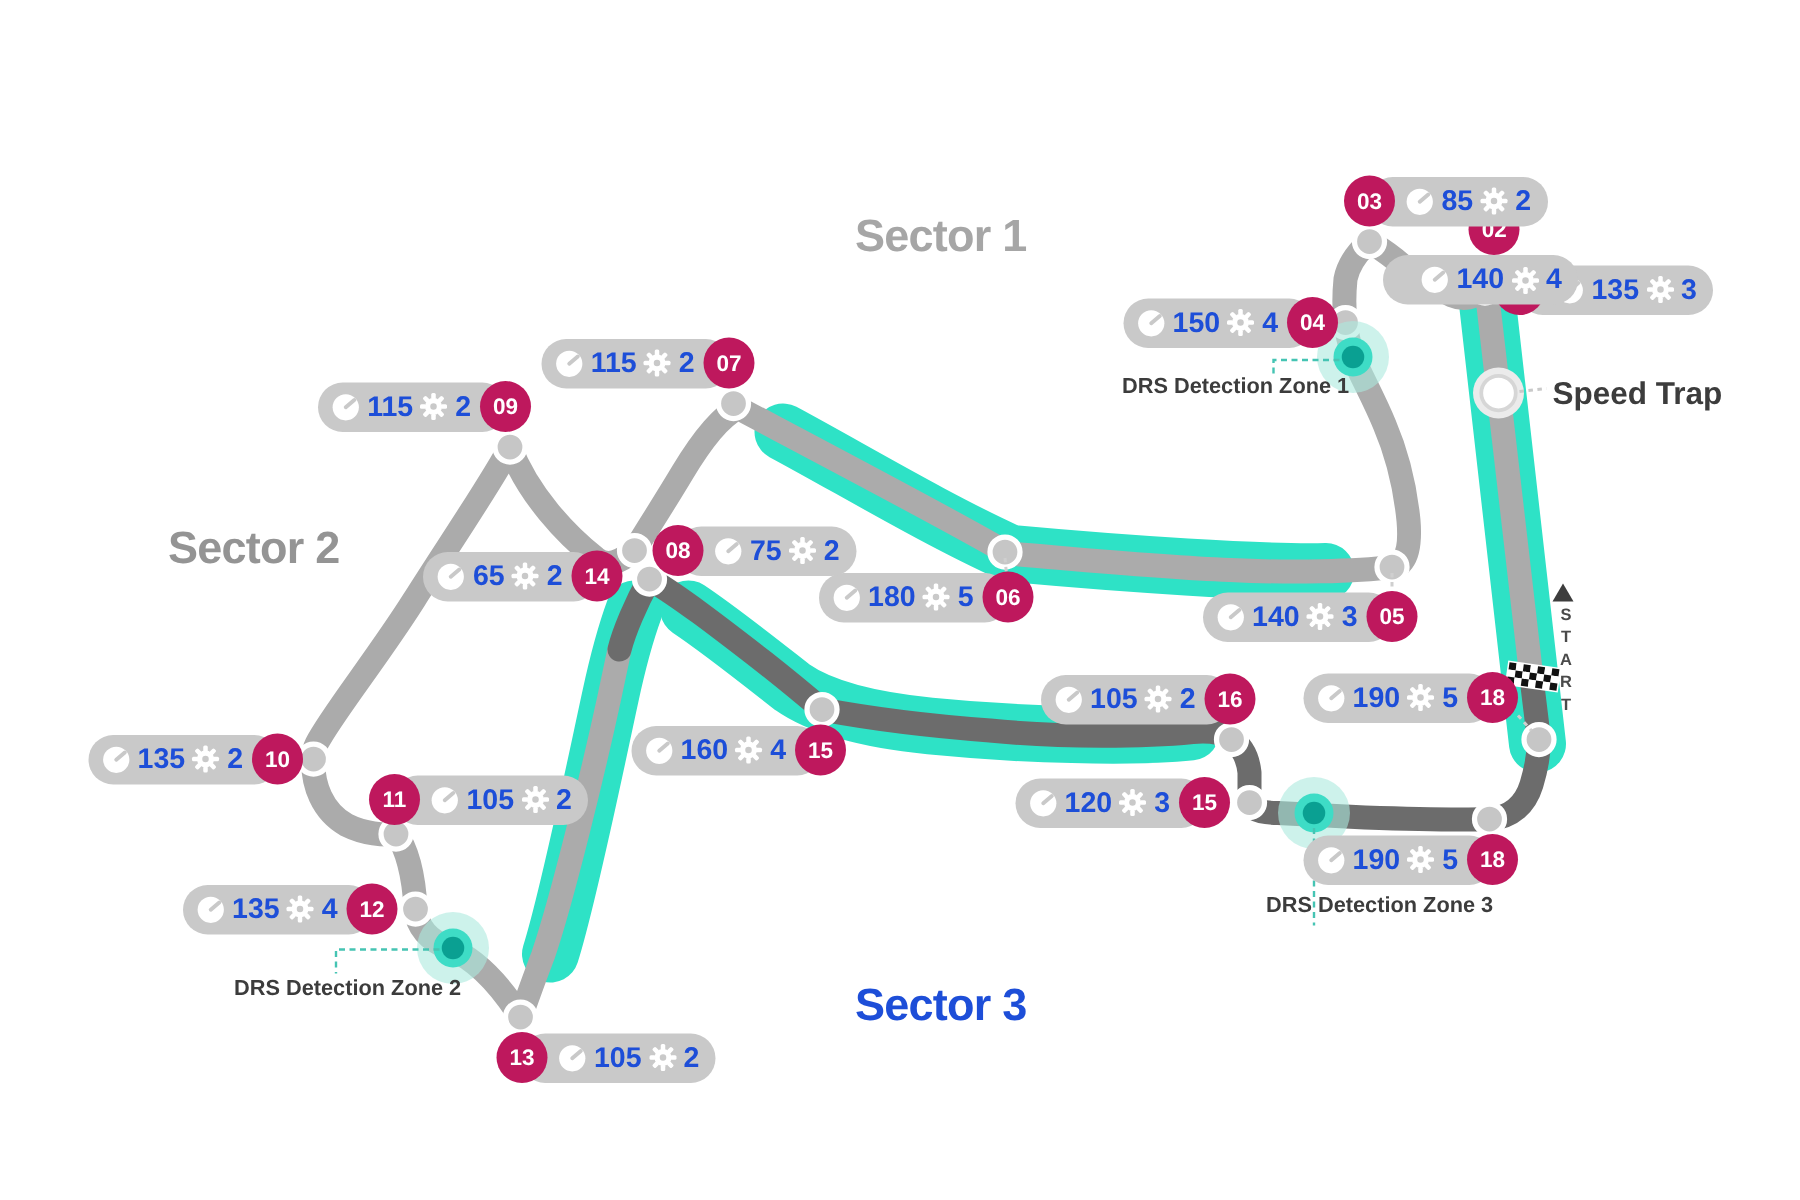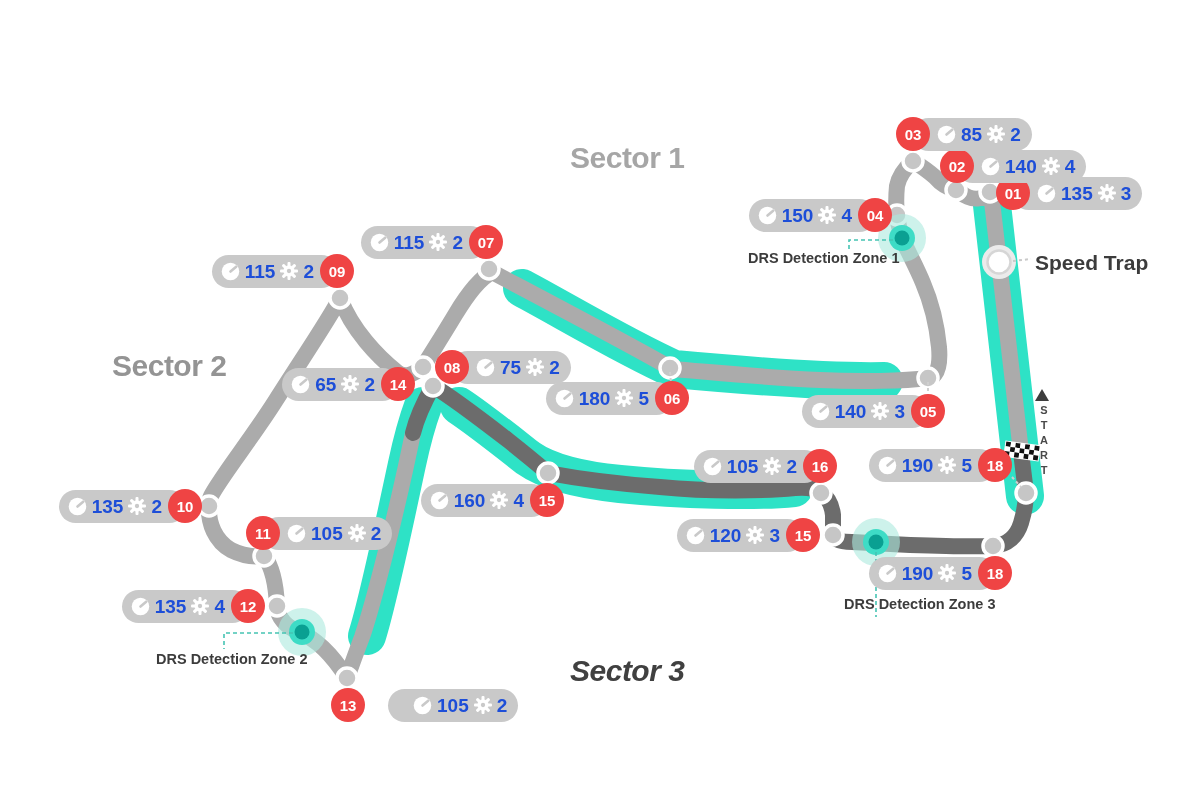--- a/index.html
+++ b/index.html
@@ -4,36 +4,36 @@
 <style>
   html,body{margin:0;padding:0;background:#fff;}
   #stage{position:relative;width:1200px;height:800px;background:#ffffff;overflow:hidden;
          font-family:"Liberation Sans",sans-serif;}
   #trackSvg{position:absolute;left:0;top:0;}
 
   
   .sector-label{position:absolute;font-weight:bold;font-size:30px;letter-spacing:-0.5px;}
   #sector1{left:570px;top:141px;color:#a6a6a6;}
   #sector2{left:112px;top:349px;color:#949494;}
-  #sector3{left:570px;top:654px;color:#404040;font-style:italic;}
+  #sector3{left:570px;top:654px;color:#1d4ed8;}
 
   
   .info-label{position:absolute;font-weight:bold;font-size:14.5px;color:#3c3c3c;white-space:nowrap;}
   #drs1{left:748px;top:250px;}
   #drs2{left:156px;top:651px;}
   #drs3{left:829px;top:596px;margin-left:15px;}
   #speedtrap-label{left:1035px;top:251px;font-size:21px;}
 
   
   #start-label{position:absolute;left:1038px;top:404px;writing-mode:vertical-lr;text-orientation:upright;
     font-weight:bold;font-size:11px;letter-spacing:3px;color:#4a4a4a;}
 
   
   .badge{position:absolute;display:flex;align-items:center;z-index:3;}
-  .badge .cnum{width:34px;height:34px;border-radius:50%;background:#ef4444;color:#fff;
+  .badge .cnum{width:34px;height:34px;border-radius:50%;background:#be185d;color:#fff;
     display:flex;align-items:center;justify-content:center;font-weight:bold;font-size:15px;
     z-index:2;flex:0 0 34px;letter-spacing:0px;}
   .badge .pill{height:33px;background:#c9c9c9;border-radius:17px;display:flex;align-items:center;
     gap:4px;color:#1d4ed8;font-weight:bold;font-size:19px;z-index:1;}
   .badge.side-left .pill{margin-left:-18px;padding-left:24px;padding-right:11px;}
   .badge.side-right{flex-direction:row-reverse;}
   .badge.side-right .pill{margin-right:-18px;padding-right:24px;padding-left:8px;}
   .badge .pill svg{display:block;}
   .badge .speed,.badge .gearnum{line-height:33px;}
 </style>
@@ -198,21 +198,21 @@
             <rect x="10.2" y="1.2" width="3.6" height="5" rx="1.2" transform="rotate(225 12 12)"></rect>
             <rect x="10.2" y="1.2" width="3.6" height="5" rx="1.2" transform="rotate(270 12 12)"></rect>
             <rect x="10.2" y="1.2" width="3.6" height="5" rx="1.2" transform="rotate(315 12 12)"></rect>
           </g>
         </g>
         <circle cx="12" cy="12" r="2.6" fill="#c9c9c9"></circle>
       </svg>
       <span class="gearnum">3</span>
     </div>
   </div>
-      <div class="badge side-left" style="left: 940px; top: 149px;">
+      <div class="badge side-left" style="left: 940px; top: 136px; flex-direction: column;">
     <div class="cnum">02</div>
     <div class="pill">
       <svg class="gauge" width="21" height="21" viewBox="0 0 24 24">
         <circle cx="12" cy="12" r="10" fill="#ffffff"></circle>
         <path d="M 12,12 L 18.5,6.5" stroke="#c9c9c9" stroke-width="3" stroke-linecap="round" fill="none"></path>
       </svg>
       <span class="speed">140</span>
       <svg class="cog" width="20" height="20" viewBox="0 0 24 24">
         <g fill="#ffffff">
           <circle cx="12" cy="12" r="6.8"></circle>
@@ -495,21 +495,21 @@
             <rect x="10.2" y="1.2" width="3.6" height="5" rx="1.2" transform="rotate(225 12 12)"></rect>
             <rect x="10.2" y="1.2" width="3.6" height="5" rx="1.2" transform="rotate(270 12 12)"></rect>
             <rect x="10.2" y="1.2" width="3.6" height="5" rx="1.2" transform="rotate(315 12 12)"></rect>
           </g>
         </g>
         <circle cx="12" cy="12" r="2.6" fill="#c9c9c9"></circle>
       </svg>
       <span class="gearnum">4</span>
     </div>
   </div>
-      <div class="badge side-left" style="left: 331px; top: 688px; gap: 41px;">
+      <div class="badge side-left" style="left: 331px; top: 688px;">
     <div class="cnum">13</div>
     <div class="pill">
       <svg class="gauge" width="21" height="21" viewBox="0 0 24 24">
         <circle cx="12" cy="12" r="10" fill="#ffffff"></circle>
         <path d="M 12,12 L 18.5,6.5" stroke="#c9c9c9" stroke-width="3" stroke-linecap="round" fill="none"></path>
       </svg>
       <span class="speed">105</span>
       <svg class="cog" width="20" height="20" viewBox="0 0 24 24">
         <g fill="#ffffff">
           <circle cx="12" cy="12" r="6.8"></circle>

